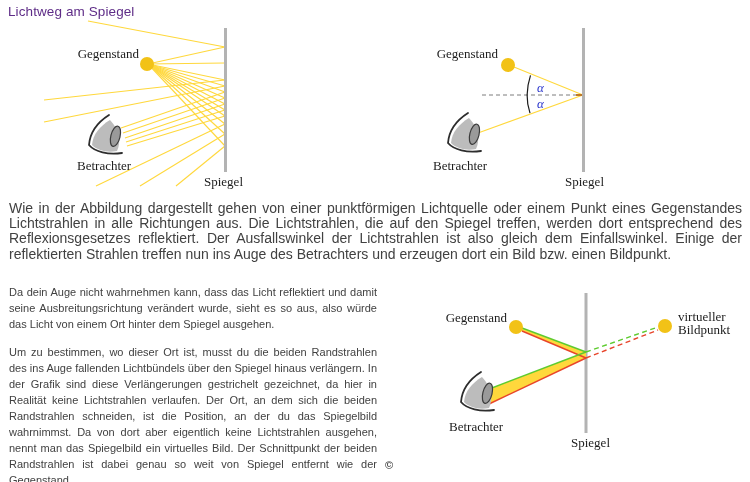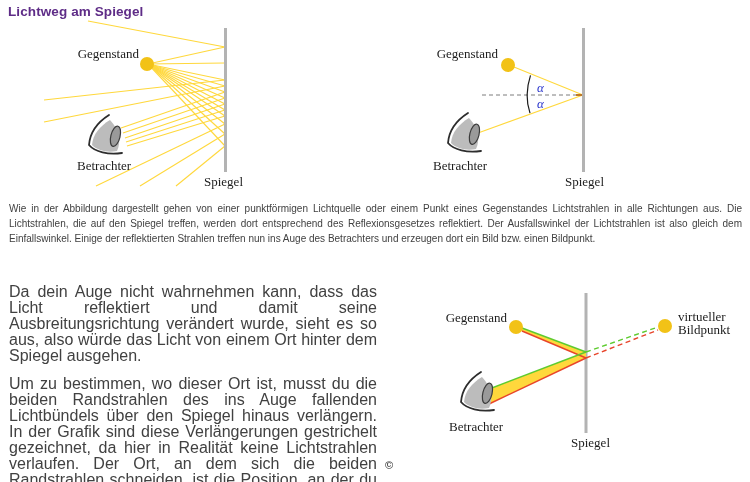--- a/index.html
+++ b/index.html
@@ -1,28 +1,28 @@
 <!DOCTYPE html>
 <html style="--heading: #5e2c87; --ray_yellow: #ffd83c; --dot_yellow: #f2c217; --mirror_gray: #b3b3b3; --green: #5ecb2f; --red: #e8442a; --alpha_blue: #2a35cc;"><head>
 <meta charset="utf-8">
 <style>
   html,body { margin:0; padding:0; background:#ffffff; }
   body { width:750px; height:482px; position:relative; overflow:hidden;
          font-family:"Liberation Sans", sans-serif; }
   .page { position:absolute; inset:0; }
 
-  h1, h2 { position:absolute; margin:0; font-size:13.5px; font-weight:bold;
+  h1, h2 { position:absolute; margin:0; font-size:13.5px; font-weight:normal;
            color:var(--heading,#5e2c87); letter-spacing:.1px; }
   h1 { left:8px; top:4px; }
   h2 { left:8px; top:263px; }
 
   .para-top { position:absolute; left:9px; top:201px; width:733px; margin:0;
-              font-size:10px; line-height:15.2px; text-align:justify; color:#414141; }
+              font-size:14px; line-height:15.2px; text-align:justify; color:#414141; }
   .text-col { position:absolute; left:9px; top:284px; width:380px; color:#414141; }
-  .text-col p { margin:0 12px 12px 0; font-size:16px; line-height:16px; text-align:justify; }
+  .text-col p { margin:0 12px 12px 0; font-size:11px; line-height:16px; text-align:justify; }
 
   .copyright { position:absolute; left:385px; top:459px; font-size:11px;
                color:#4c4c4c; cursor:pointer; font-weight:bold; }
 
   svg { position:absolute; overflow:visible; }
   .svg-d1 { left:40px;  top:12px;  }
   .svg-d2 { left:425px; top:12px;  }
   .svg-d3 { left:438px; top:290px; }
 
   .ray        { stroke:var(--ray_yellow,#ffd83c); stroke-width:1.1; fill:none; }

